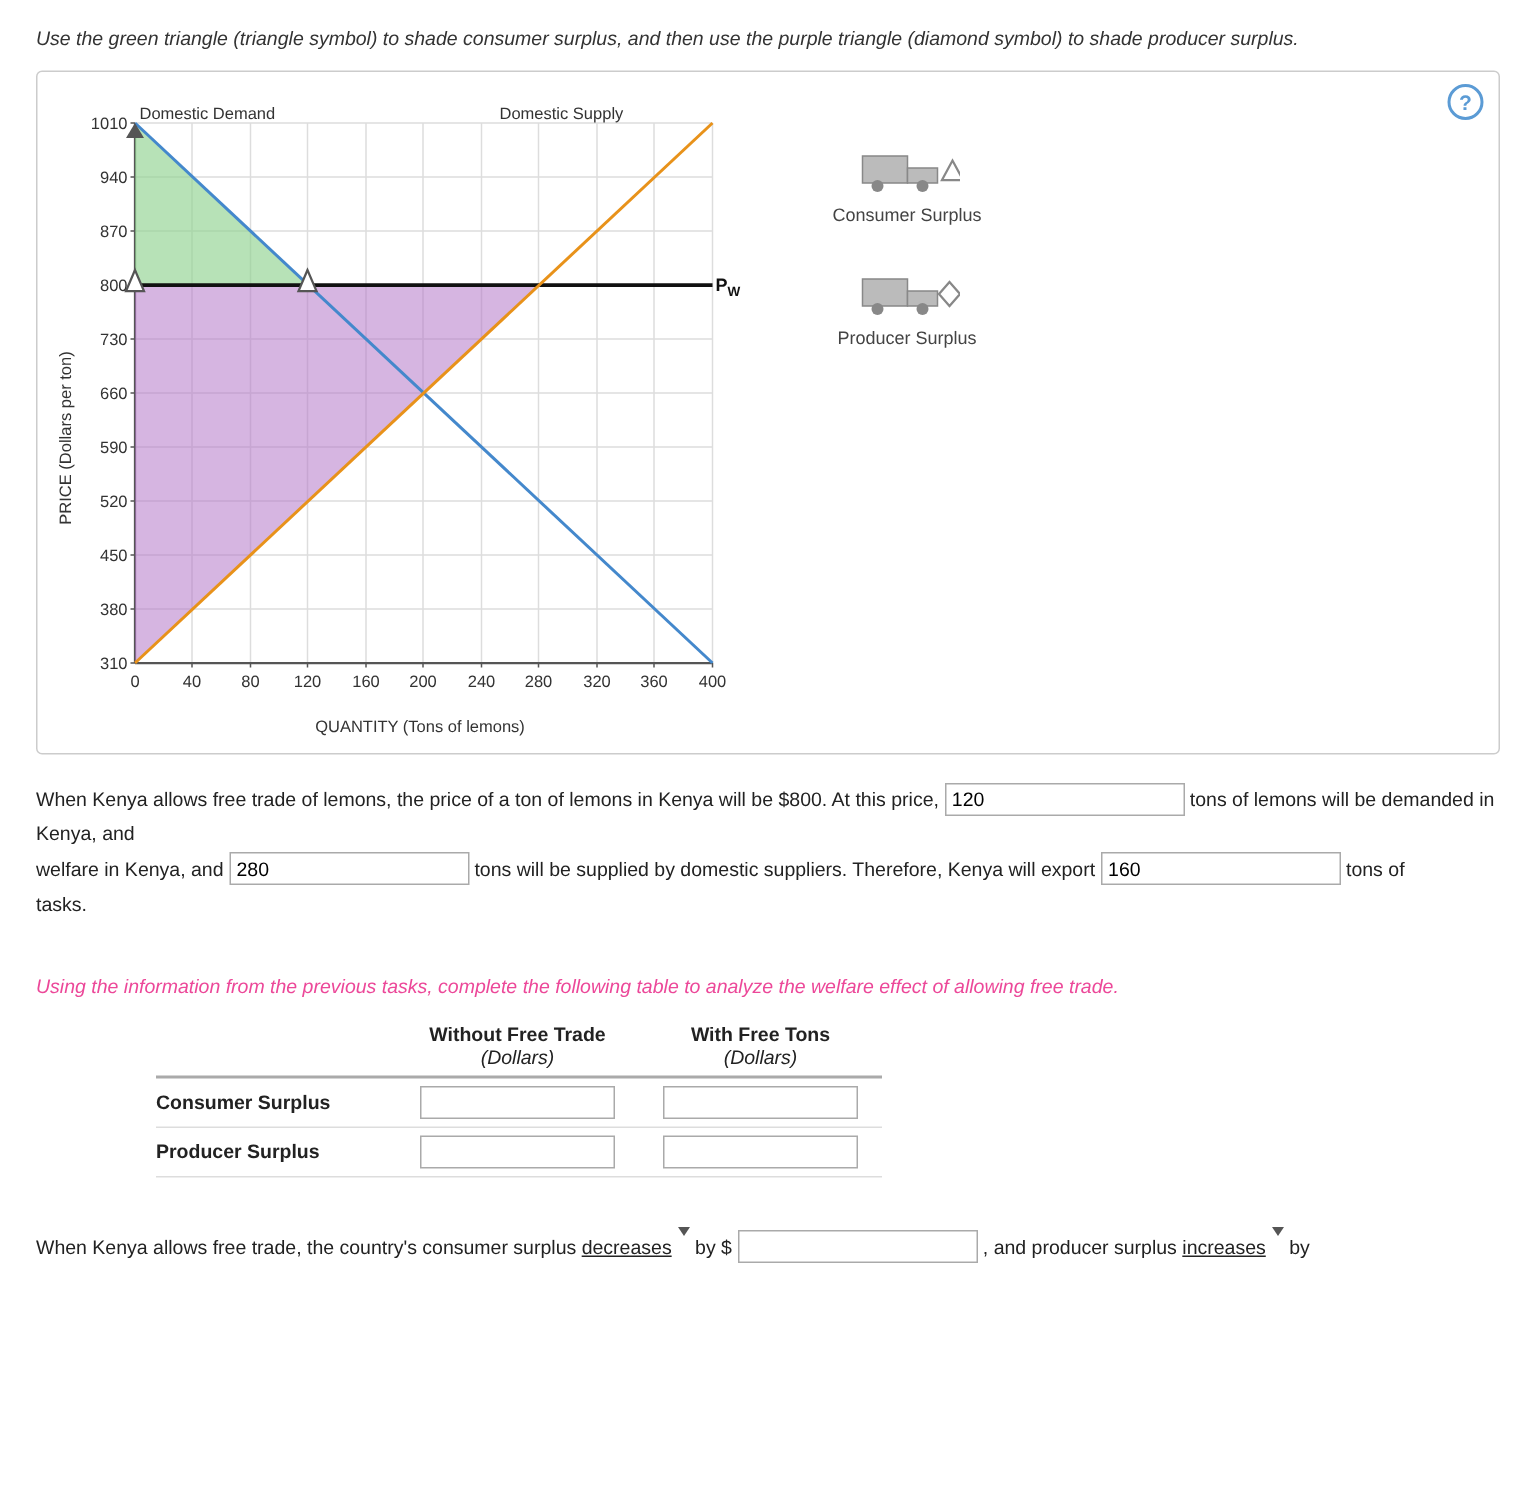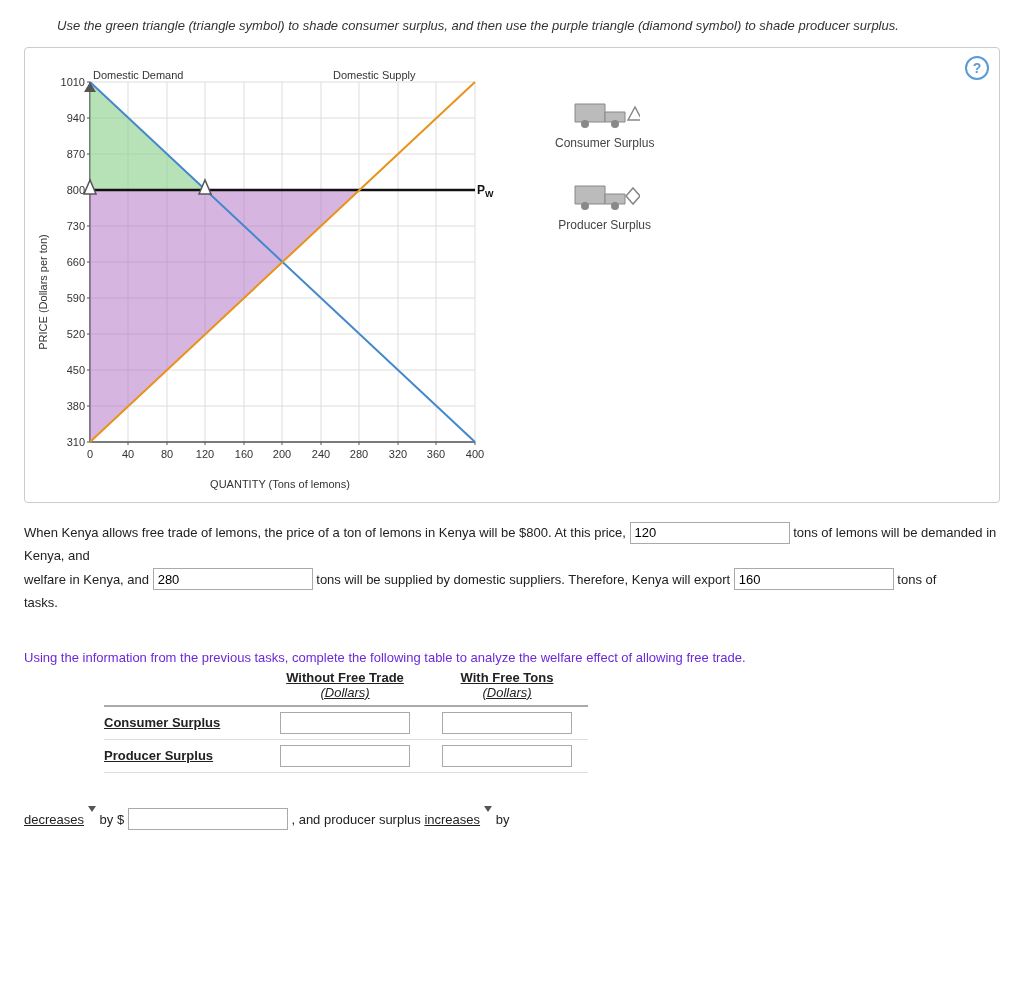--- a/index.html
+++ b/index.html
@@ -10,21 +10,20 @@
       color: #222;
       padding: 18px 24px;
       width: 1024px;
       min-height: 996px;
     }
     .instruction-text {
       font-style: italic;
       font-size: 13px;
       color: #333;
       margin-bottom: 14px;
-      margin-left: 33px;
     }
     .chart-container {
       border: 1px solid #ccc;
       border-radius: 4px;
       padding: 14px 10px 10px 10px;
       display: flex;
       flex-direction: row;
       align-items: flex-start;
       margin-bottom: 18px;
       position: relative;
@@ -84,32 +83,33 @@
       height: 22px;
       font-size: 13px;
       padding: 0 4px;
       outline: none;
       background: #fff;
     }
     .table-section {
       margin-bottom: 18px;
     }
     .table-instruction {
-      font-size: 13px;
-      color: #6d28d9;
+      font-style: italic;
+      font-size: 13px;
+      color: #ec4899;
+      margin-bottom: 12px;
     }
     .welfare-table {
       border-collapse: collapse;
       margin-left: 80px;
     }
     .welfare-table th, .welfare-table td {
       padding: 5px 16px;
       font-size: 13px;
       text-align: center;
-      text-decoration: underline;
     }
     .welfare-table thead tr th {
       font-weight: bold;
       border-bottom: 2px solid #aaa;
     }
     .welfare-table tbody tr td:first-child {
       text-align: left;
       font-weight: bold;
       padding-left: 0;
     }
@@ -344,20 +344,21 @@
         <td><input type="text" style="width: 130px;"></td>
       </tr>
     </tbody>
   </table>
 </div>
 
 <br>
 
 <div class="bottom-section">
   <div>
+    <span>When Kenya allows free trade, the country's consumer surplus</span>
     <span class="inline-dropdown">
       <span class="dropdown-text">decreases</span>
       <span class="dropdown-arrow"></span>
     </span>
     <span> by $</span>
     <input type="text" style="width: 160px;">
     <span>, and producer surplus</span>
     <span class="inline-dropdown">
       <span class="dropdown-text">increases</span>
       <span class="dropdown-arrow"></span>

